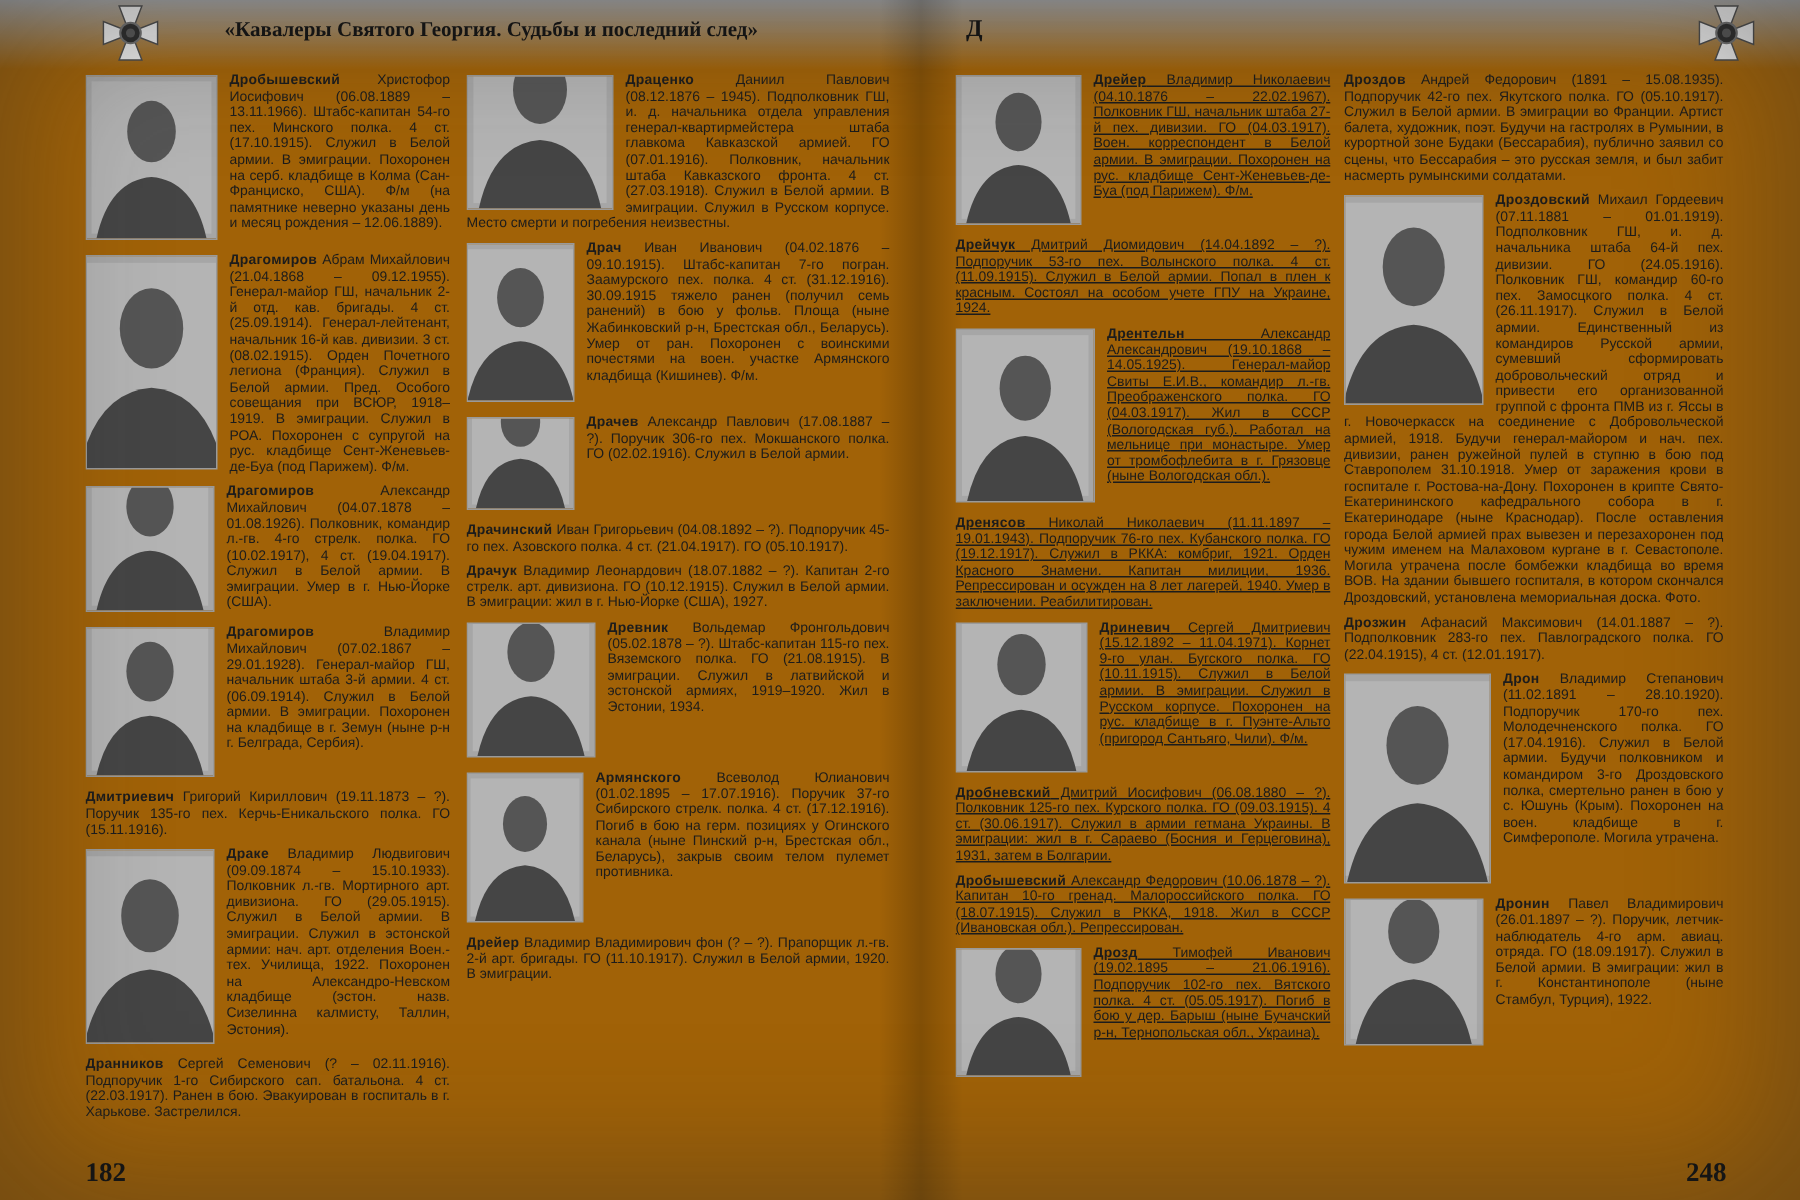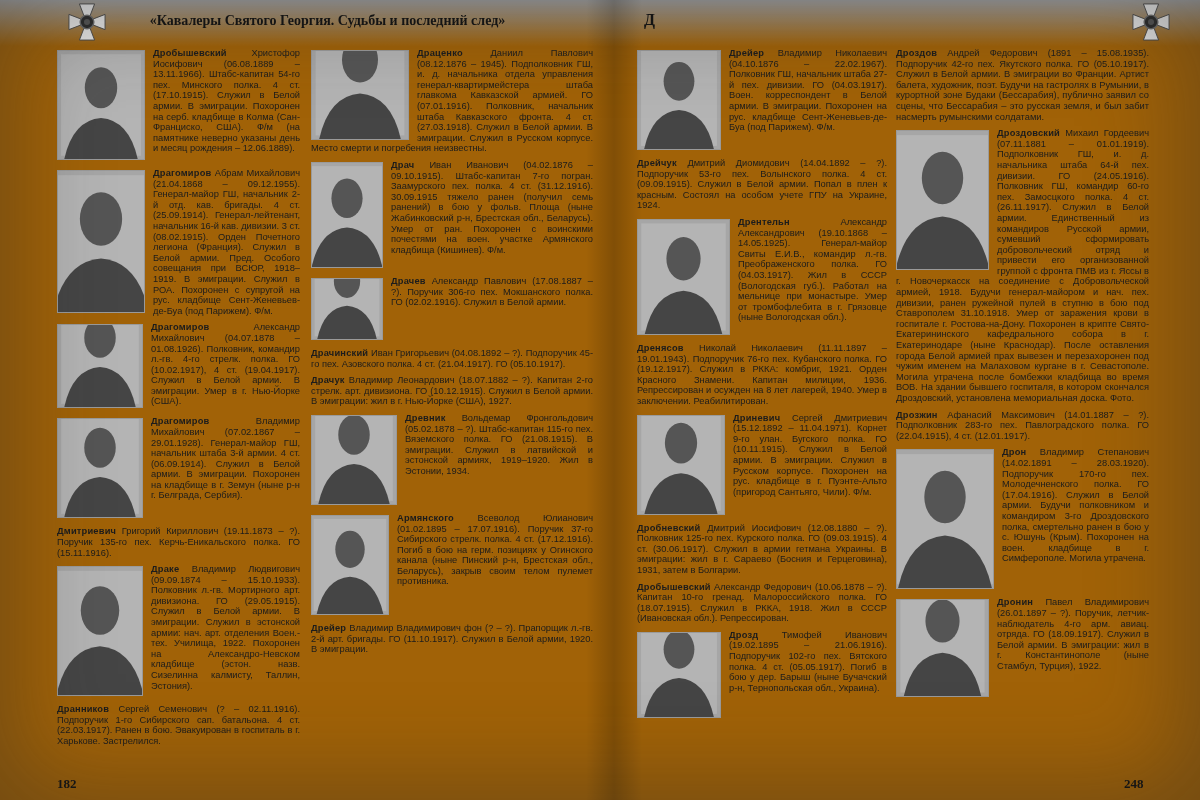--- a/index.html
+++ b/index.html
@@ -25,37 +25,37 @@
     font-family:"Liberation Serif", serif; font-weight:bold; font-size:16px; color:#111;
   }
   .cross{position:absolute; top:3px; width:38px; height:38px;}
   .cross.left{left:68px;} .cross.right{left:1132px;}
   .page{position:absolute; top:48px; display:flex;}
   .page-left{left:57px; width:536px; gap:11px;}
   .page-right{left:637px; width:512px; gap:9px;}
   .col{height:730px; overflow:hidden;}
   .page-left  .col:nth-child(1){width:243px;}
   .page-left  .col:nth-child(2){width:282px;}
-  .page-right .col:nth-child(1){width:250px;}
+  .page-right .col:nth-child(1){width:250px;text-decoration:underline;}
   .page-right .col:nth-child(2){width:253px;}
   .entry{
     font-size:9.3px; line-height:1.14; text-align:justify;
     margin:0 0 6px 0; overflow:hidden;
   }
   .entry b{font-weight:bold; letter-spacing:0.2px;}
   .photo{
     float:left; margin:2px 8px 2px 0;
     background:linear-gradient(150deg,#c9c9c9,#8f8f8f 60%,#777);
     border:1px solid #9a9a9a; box-sizing:border-box;
     position:relative; overflow:hidden;
   }
   .photo svg{position:absolute; inset:0; width:100%; height:100%;}
   .page-num{
     position:absolute; bottom:8px;
-    font-family:"Liberation Serif", serif; font-weight:bold; font-size:13px; color:#111;
+    font-family:"Liberation Serif", serif; font-weight:bold; font-size:18px; color:#111;
   }
   .page-num.left{left:57px;} .page-num.right{left:1124px;}
 </style>
 </head>
 <body>
 
 <div class="book">
   <div class="top-band"></div>
 
   <svg class="cross left" viewBox="0 0 40 40">
@@ -180,39 +180,39 @@
   <div class="page page-right">
     <div class="col">
         <div class="entry"><div class="photo" style="width: 84px; height: 100px;">
             <svg viewBox="0 0 80 100" preserveAspectRatio="xMidYMax slice">
               <rect width="80" height="100" fill="#a6a6a6"></rect>
               <rect x="3" y="3" width="74" height="94" fill="#b4b4b4"></rect>
               <ellipse cx="40" cy="34" rx="15" ry="19" fill="#555"></ellipse>
               <path d="M6 100 Q14 64 40 62 Q66 64 74 100 Z" fill="#454545"></path>
             </svg>
           </div><b>Дрейер</b><span> Владимир Николаевич (04.10.1876 – 22.02.1967). Полковник ГШ, начальник штаба 27-й пех. дивизии. ГО (04.03.1917). Воен. корреспондент в Белой армии. В эмиграции. Похоронен на рус. кладбище Сент-Женевьев-де-Буа (под Парижем). Ф/м.</span></div>
-        <div class="entry"><b>Дрейчук</b><span> Дмитрий Диомидович (14.04.1892 – ?). Подпоручик 53-го пех. Волынского полка. 4 ст. (09.09.1915). Служил в Белой армии. Попал в плен к красным. Состоял на особом учете ГПУ на Украине, 1924.</span></div>
+        <div class="entry"><b>Дрейчук</b><span> Дмитрий Диомидович (14.04.1892 – ?). Подпоручик 53-го пех. Волынского полка. 4 ст. (11.09.1915). Служил в Белой армии. Попал в плен к красным. Состоял на особом учете ГПУ на Украине, 1924.</span></div>
         <div class="entry"><div class="photo" style="width: 93px; height: 116px;">
             <svg viewBox="0 0 80 100" preserveAspectRatio="xMidYMax slice">
               <rect width="80" height="100" fill="#a6a6a6"></rect>
               <rect x="3" y="3" width="74" height="94" fill="#b4b4b4"></rect>
               <ellipse cx="40" cy="34" rx="15" ry="19" fill="#555"></ellipse>
               <path d="M6 100 Q14 64 40 62 Q66 64 74 100 Z" fill="#454545"></path>
             </svg>
           </div><b>Дрентельн</b><span> Александр Александрович (19.10.1868 – 14.05.1925). Генерал-майор Свиты Е.И.В., командир л.-гв. Преображенского полка. ГО (04.03.1917). Жил в СССР (Вологодская губ.). Работал на мельнице при монастыре. Умер от тромбофлебита в г. Грязовце (ныне Вологодская обл.).</span></div>
         <div class="entry"><b>Дренясов</b><span> Николай Николаевич (11.11.1897 – 19.01.1943). Подпоручик 76-го пех. Кубанского полка. ГО (19.12.1917). Служил в РККА: комбриг, 1921. Орден Красного Знамени. Капитан милиции, 1936. Репрессирован и осужден на 8 лет лагерей, 1940. Умер в заключении. Реабилитирован.</span></div>
         <div class="entry"><div class="photo" style="width: 88px; height: 100px;">
             <svg viewBox="0 0 80 100" preserveAspectRatio="xMidYMax slice">
               <rect width="80" height="100" fill="#a6a6a6"></rect>
               <rect x="3" y="3" width="74" height="94" fill="#b4b4b4"></rect>
               <ellipse cx="40" cy="34" rx="15" ry="19" fill="#555"></ellipse>
               <path d="M6 100 Q14 64 40 62 Q66 64 74 100 Z" fill="#454545"></path>
             </svg>
           </div><b>Дриневич</b><span> Сергей Дмитриевич (15.12.1892 – 11.04.1971). Корнет 9-го улан. Бугского полка. ГО (10.11.1915). Служил в Белой армии. В эмиграции. Служил в Русском корпусе. Похоронен на рус. кладбище в г. Пуэнте-Альто (пригород Сантьяго, Чили). Ф/м.</span></div>
-        <div class="entry"><b>Дробневский</b><span> Дмитрий Иосифович (12.08.1880 – ?). Полковник 125-го пех. Курского полка. ГО (09.03.1915). 4 ст. (30.06.1917). Служил в армии гетмана Украины. В эмиграции: жил в г. Сараево (Босния и Герцеговина), 1931, затем в Болгарии.</span></div>
+        <div class="entry"><b>Дробневский</b><span> Дмитрий Иосифович (06.08.1880 – ?). Полковник 125-го пех. Курского полка. ГО (09.03.1915). 4 ст. (30.06.1917). Служил в армии гетмана Украины. В эмиграции: жил в г. Сараево (Босния и Герцеговина), 1931, затем в Болгарии.</span></div>
         <div class="entry"><b>Дробышевский</b><span> Александр Федорович (10.06.1878 – ?). Капитан 10-го гренад. Малороссийского полка. ГО (18.07.1915). Служил в РККА, 1918. Жил в СССР (Ивановская обл.). Репрессирован.</span></div>
         <div class="entry"><div class="photo" style="width: 84px; height: 86px;">
             <svg viewBox="0 0 80 100" preserveAspectRatio="xMidYMax slice">
               <rect width="80" height="100" fill="#a6a6a6"></rect>
               <rect x="3" y="3" width="74" height="94" fill="#b4b4b4"></rect>
               <ellipse cx="40" cy="34" rx="15" ry="19" fill="#555"></ellipse>
               <path d="M6 100 Q14 64 40 62 Q66 64 74 100 Z" fill="#454545"></path>
             </svg>
           </div><b>Дрозд</b><span> Тимофей Иванович (19.02.1895 – 21.06.1916). Подпоручик 102-го пех. Вятского полка. 4 ст. (05.05.1917). Погиб в бою у дер. Барыш (ныне Бучачский р-н, Тернопольская обл., Украина).</span></div>
       </div>
@@ -227,21 +227,21 @@
             </svg>
           </div><b>Дроздовский</b><span> Михаил Гордеевич (07.11.1881 – 01.01.1919). Подполковник ГШ, и. д. начальника штаба 64-й пех. дивизии. ГО (24.05.1916). Полковник ГШ, командир 60-го пех. Замосцкого полка. 4 ст. (26.11.1917). Служил в Белой армии. Единственный из командиров Русской армии, сумевший сформировать добровольческий отряд и привести его организованной группой с фронта ПМВ из г. Яссы в г. Новочеркасск на соединение с Добровольческой армией, 1918. Будучи генерал-майором и нач. пех. дивизии, ранен ружейной пулей в ступню в бою под Ставрополем 31.10.1918. Умер от заражения крови в госпитале г. Ростова-на-Дону. Похоронен в крипте Свято-Екатерининского кафедрального собора в г. Екатеринодаре (ныне Краснодар). После оставления города Белой армией прах вывезен и перезахоронен под чужим именем на Малаховом кургане в г. Севастополе. Могила утрачена после бомбежки кладбища во время ВОВ. На здании бывшего госпиталя, в котором скончался Дроздовский, установлена мемориальная доска. Фото.</span></div>
         <div class="entry"><b>Дрозжин</b><span> Афанасий Максимович (14.01.1887 – ?). Подполковник 283-го пех. Павлоградского полка. ГО (22.04.1915), 4 ст. (12.01.1917).</span></div>
         <div class="entry"><div class="photo" style="width: 98px; height: 140px;">
             <svg viewBox="0 0 80 100" preserveAspectRatio="xMidYMax slice">
               <rect width="80" height="100" fill="#a6a6a6"></rect>
               <rect x="3" y="3" width="74" height="94" fill="#b4b4b4"></rect>
               <ellipse cx="40" cy="34" rx="15" ry="19" fill="#555"></ellipse>
               <path d="M6 100 Q14 64 40 62 Q66 64 74 100 Z" fill="#454545"></path>
             </svg>
-          </div><b>Дрон</b><span> Владимир Степанович (14.02.1891 – 28.03.1920). Подпоручик 170-го пех. Молодечненского полка. ГО (17.04.1916). Служил в Белой армии. Будучи полковником и командиром 3-го Дроздовского полка, смертельно ранен в бою у с. Юшунь (Крым). Похоронен на воен. кладбище в г. Симферополе. Могила утрачена.</span></div>
+          </div><b>Дрон</b><span> Владимир Степанович (11.02.1891 – 28.10.1920). Подпоручик 170-го пех. Молодечненского полка. ГО (17.04.1916). Служил в Белой армии. Будучи полковником и командиром 3-го Дроздовского полка, смертельно ранен в бою у с. Юшунь (Крым). Похоронен на воен. кладбище в г. Симферополе. Могила утрачена.</span></div>
         <div class="entry"><div class="photo" style="width: 93px; height: 98px;">
             <svg viewBox="0 0 80 100" preserveAspectRatio="xMidYMax slice">
               <rect width="80" height="100" fill="#a6a6a6"></rect>
               <rect x="3" y="3" width="74" height="94" fill="#b4b4b4"></rect>
               <ellipse cx="40" cy="34" rx="15" ry="19" fill="#555"></ellipse>
               <path d="M6 100 Q14 64 40 62 Q66 64 74 100 Z" fill="#454545"></path>
             </svg>
           </div><b>Дронин</b><span> Павел Владимирович (26.01.1897 – ?). Поручик, летчик-наблюдатель 4-го арм. авиац. отряда. ГО (18.09.1917). Служил в Белой армии. В эмиграции: жил в г. Константинополе (ныне Стамбул, Турция), 1922.</span></div>
       </div>
   </div>

